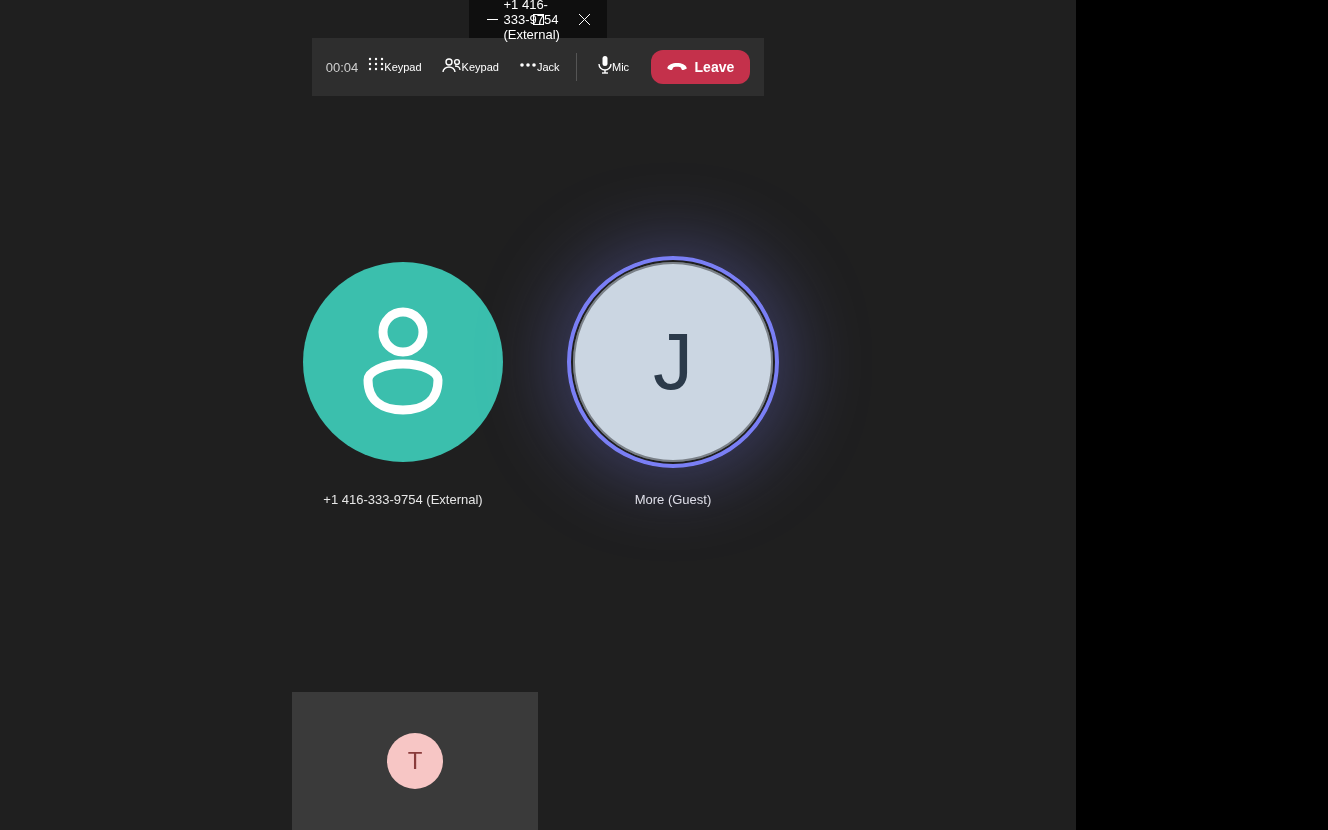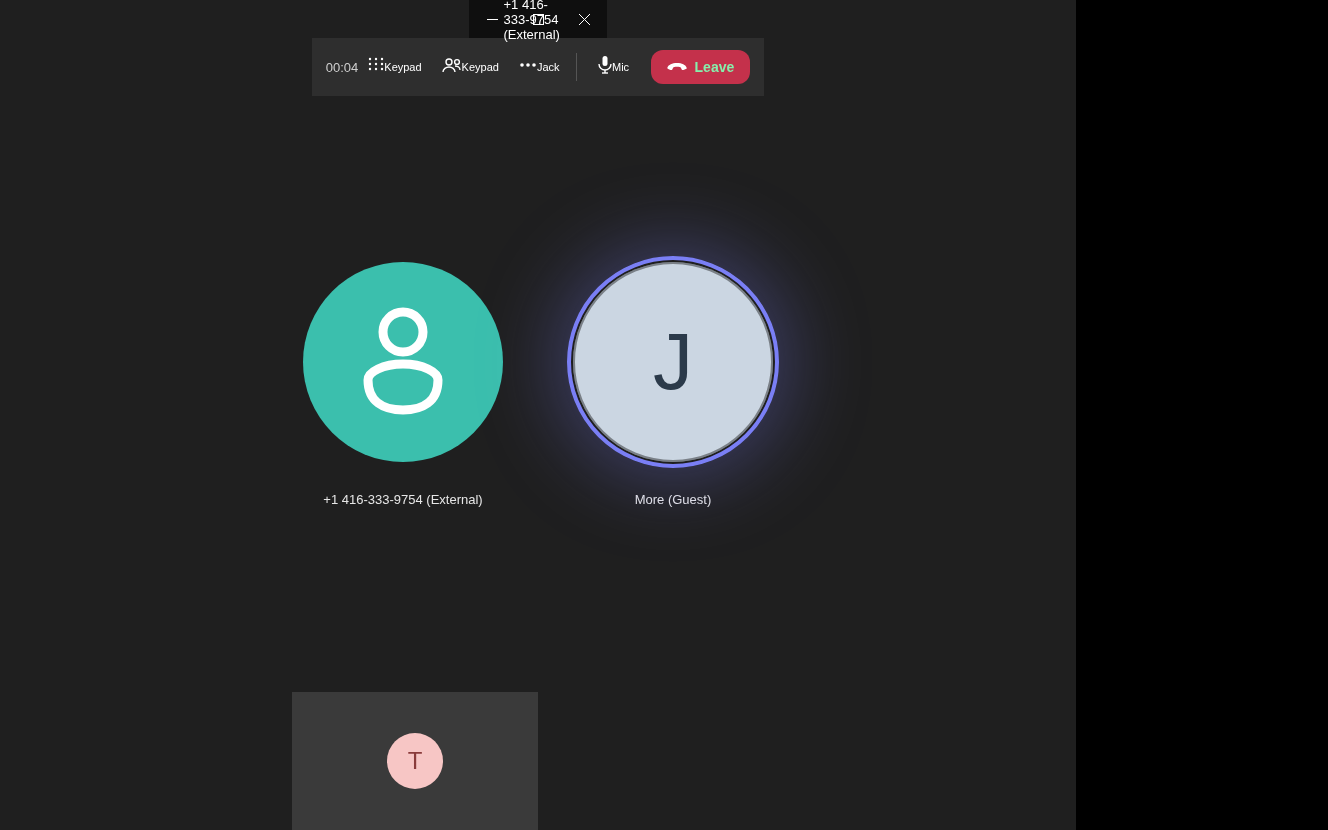--- a/index.html
+++ b/index.html
@@ -14,21 +14,21 @@
   .win-btn svg { display: block; }
 
   
   .toolbar { height: 58px; background: #2e2e2e; display: flex; align-items: center; padding: 0 14px; }
   .call-timer { color: #cfcfcf; font-size: 13px; }
   .toolbar-spacer { flex: 1; }
   .toolbar-group { display: flex; align-items: center; height: 100%; }
   .toolbar-item { display: flex; flex-direction: row; align-items: center; justify-content: center; color: #fff; font-size: 11px; padding: 4px 10px; height: 100%; min-width: 54px; }
   .toolbar-item .ic { height: 22px; display:flex; align-items:center; justify-content:center; margin-bottom: 4px; }
   .tb-divider { width: 1px; height: 28px; background: #555; margin: 0 10px 0 6px; }
-  .leave-btn { background: #c4314b; color: #86efac; border: none; border-radius: 12px; height: 34px; padding: 0 16px; display: flex; align-items: center; gap: 8px; font-size: 14px; font-weight: 600; cursor: pointer; margin-left: 10px; }
+  .leave-btn { background: #c4314b; color: #ffffff; border: none; border-radius: 12px; height: 34px; padding: 0 16px; display: flex; align-items: center; gap: 8px; font-size: 14px; font-weight: 600; cursor: pointer; margin-left: 10px; }
   .leave-btn .phone-ic { display:flex; align-items:center; }
 
   
   .stage { flex: 1; background: #1f1f1f; position: relative; }
   .participants { position: absolute; top: 160px; left: 0; right: 0; display: flex; justify-content: center; gap: 58px; }
   .participant { display: flex; flex-direction: column; align-items: center; width: 240px; }
   .avatar-wrap { width: 212px; height: 212px; display:flex; align-items:center; justify-content:center; position:relative; margin-bottom: 24px; }
   .avatar { width: 200px; height: 200px; border-radius: 50%; display: flex; align-items: center; justify-content: center; }
   .avatar.teal { background: #3bbfad; }
   .avatar.pale { background: #cbd6e2; font-size: 80px; color: #2b3a4a; font-weight: 400; position: relative; }

